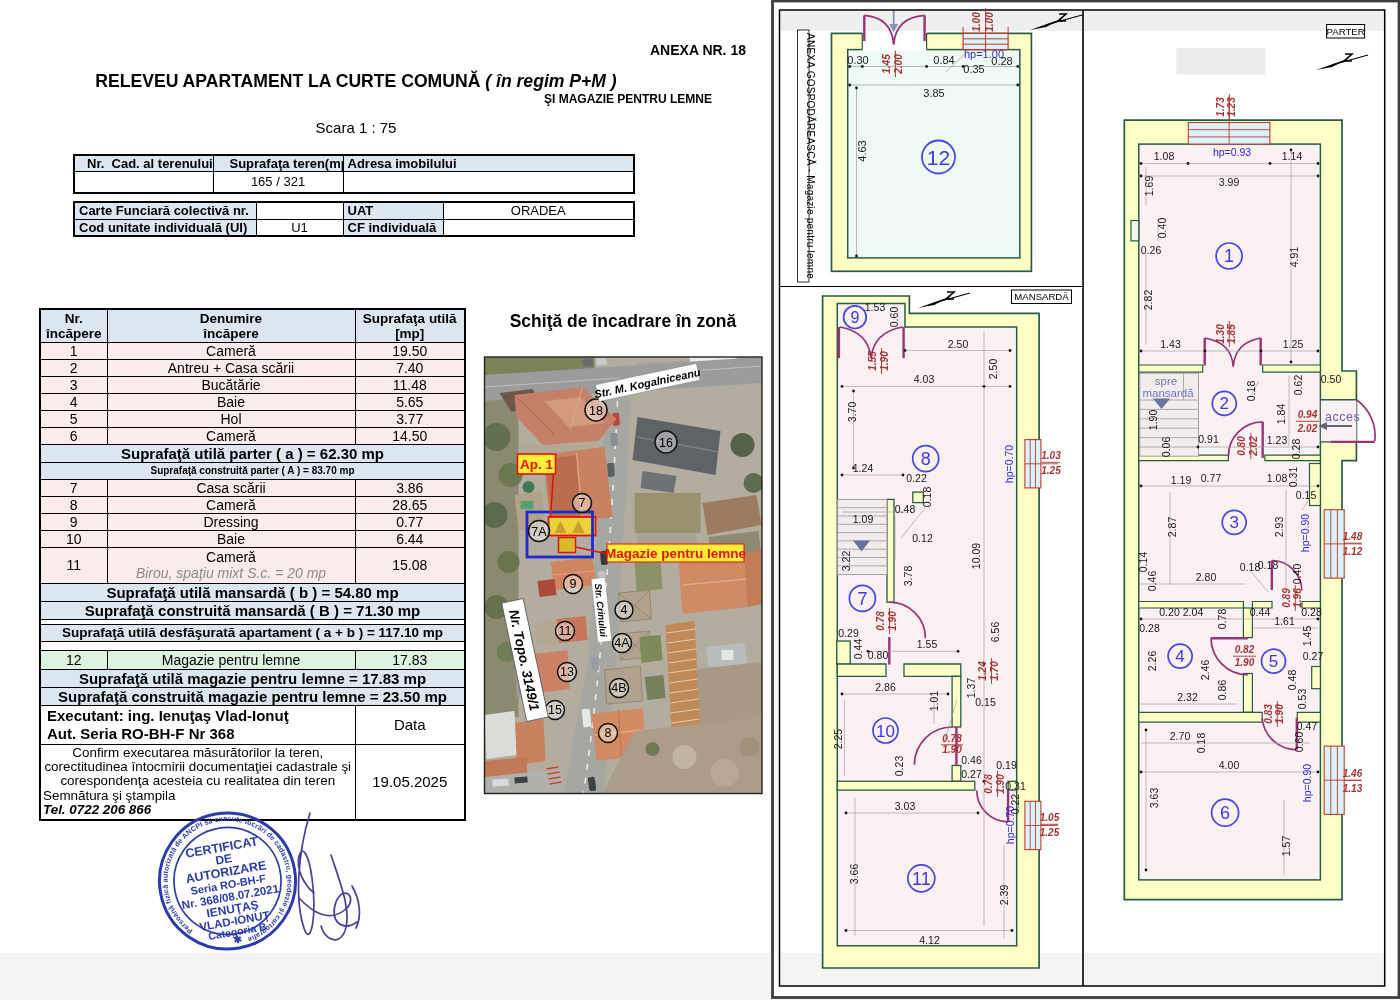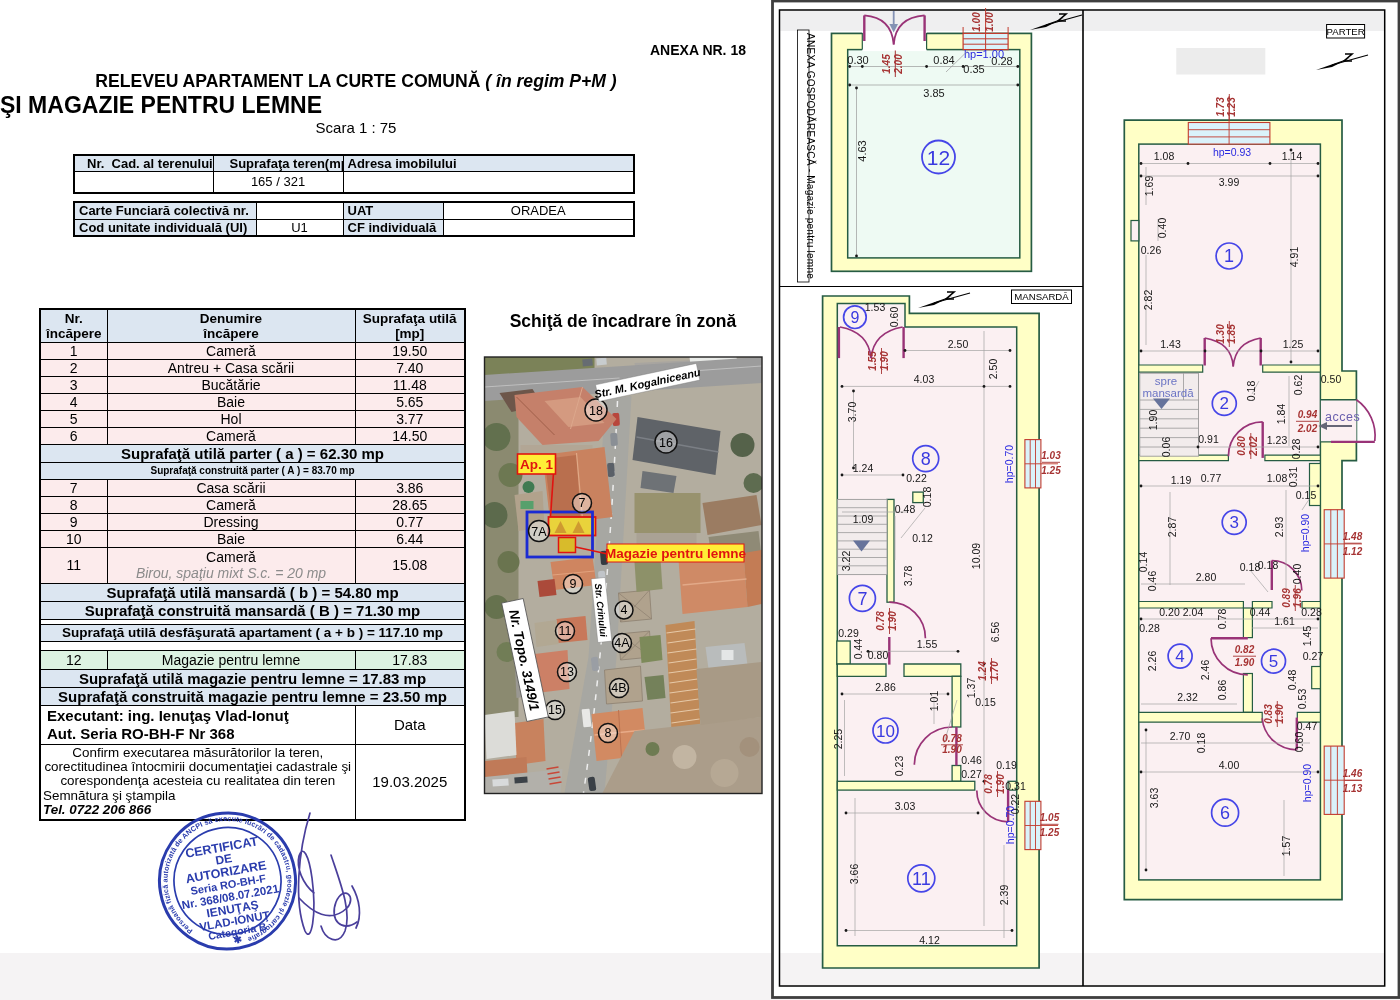--- a/index.html
+++ b/index.html
@@ -11,21 +11,21 @@
 .pinkbg{background:#fcebec}
 .greenbg{background:#ddf3e2}
 .c{text-align:center}
 .b{font-weight:bold}
 </style>
 </head>
 <body>
 <div class="abs" style="left:0;top:953px;width:1400px;height:47px;background:#f5f3f4"></div>
 <div class="abs b" style="left:650px;top:42px;font-size:14px">ANEXA NR. 18</div>
 <div class="abs b" style="left:0px;top:71px;width:712px;text-align:center;font-size:17.6px">RELEVEU APARTAMENT LA CURTE COMUNĂ <i>( în regim P+M )</i></div>
-<div class="abs b" style="left:0px;top:92px;width:712px;text-align:left;font-size:23px">ŞI MAGAZIE PENTRU LEMNE</div>
+<div class="abs b" style="left:0px;top:92px;width:712px;text-align:right;font-size:12px">ŞI MAGAZIE PENTRU LEMNE</div>
 <div class="abs" style="left:0px;top:119px;width:712px;text-align:center;font-size:15px">Scara 1 : 75</div>
 
 <table class="abs" style="left:73px;top:154px;width:560px;border:2px solid #000;font-size:13px">
 <tbody>
       <tr style="height:16px">
         <td class="bluebg b" style="width:139px;padding-left:12px">Nr.&nbsp; Cad. al terenului</td>
         <td class="bluebg b" style="width:130px;padding-left:16px">Suprafaţa teren(mp)</td>
         <td class="bluebg b" style="width:291px;padding-left:4px">Adresa imobilului</td>
       </tr>
 <tr style="height:21px">
@@ -146,21 +146,21 @@
       </tr>
 <tr style="height:17px">
         <td colspan="3" class="bluebg b c" style="font-size:15px">Suprafaţă construită magazie pentru lemne = 23.50 mp</td>
       </tr>
 <tr style="height:39px">
         <td colspan="2" style="font-size:15px;font-weight:bold;padding-left:6px;white-space:normal;line-height:18px">Executant: ing. Ienuţaş Vlad-Ionuţ<br>Aut. Seria RO-BH-F Nr 368</td>
         <td class="c" style="font-size:15px">Data</td>
       </tr>
 <tr style="height:72px">
         <td colspan="2" style="font-size:13.4px;line-height:14.4px;padding:1px 2px;vertical-align:top"><div style="text-align:center">Confirm executarea măsurătorilor la teren,<br>corectitudinea întocmirii documentaţiei cadastrale şi<br>corespondenţa acesteia cu realitatea din teren</div>Semnătura şi ştampila<br><span class="b"><i>Tel. 0722 206 866</i></span></td>
-        <td class="c" style="font-size:15px">19.03.2025</td>
+        <td class="c" style="font-size:15px">19.05.2025</td>
       </tr>
 </tbody>
   </table>
 
 <div class="abs b" style="left:484px;top:311px;width:278px;text-align:center;font-size:17.5px">Schiţă de încadrare în zonă</div>
 
 <svg class="abs" style="left:0;top:0" width="1400" height="1000" viewBox="0 0 1400 1000" xmlns="http://www.w3.org/2000/svg">
 <g transform="translate(484.5,357)">
 <defs>
 <clipPath id="mapclip">

